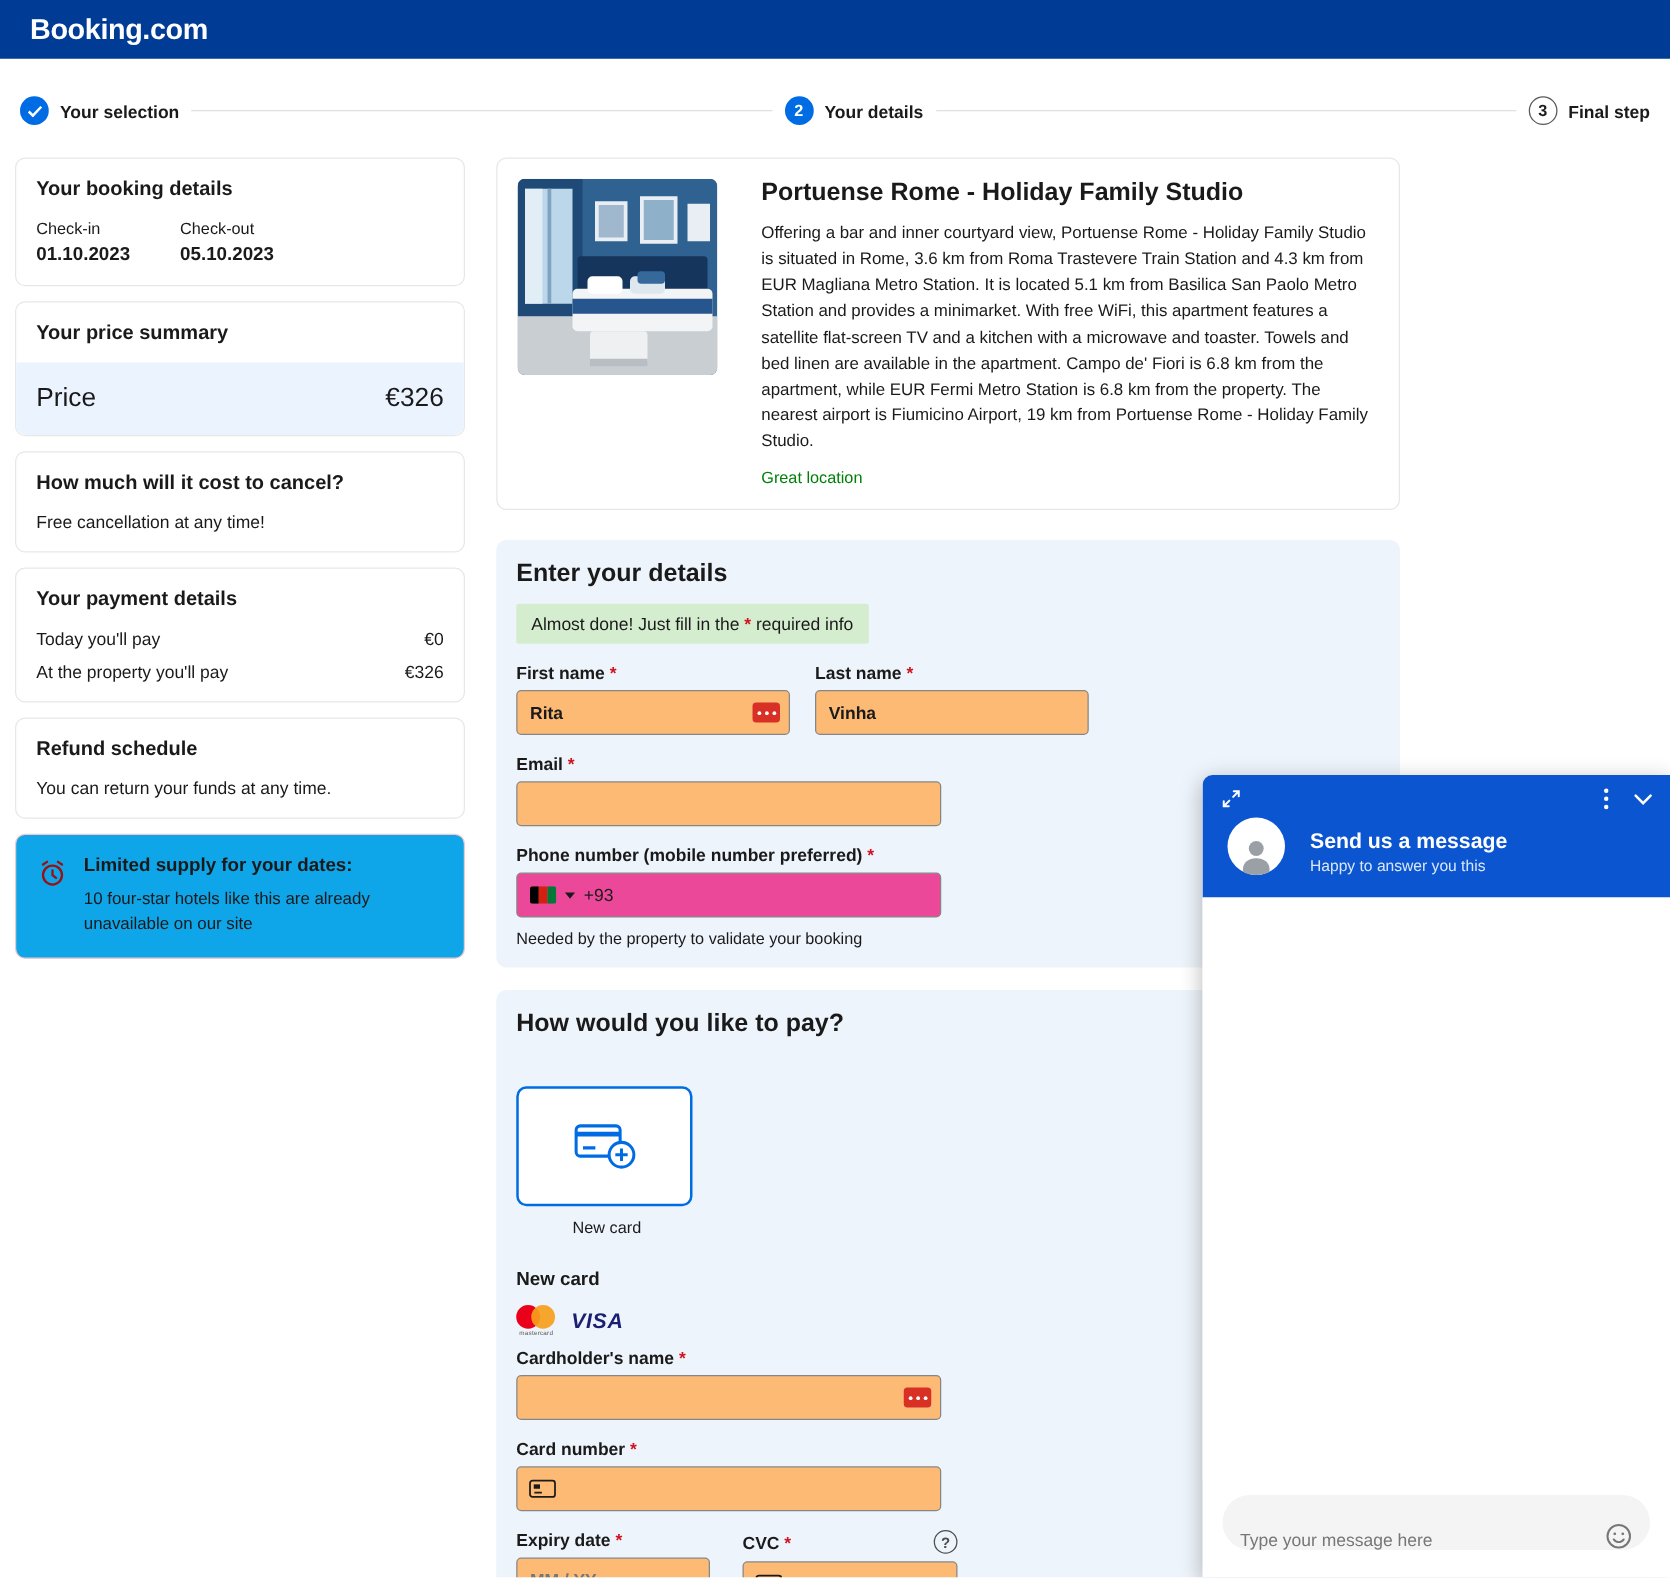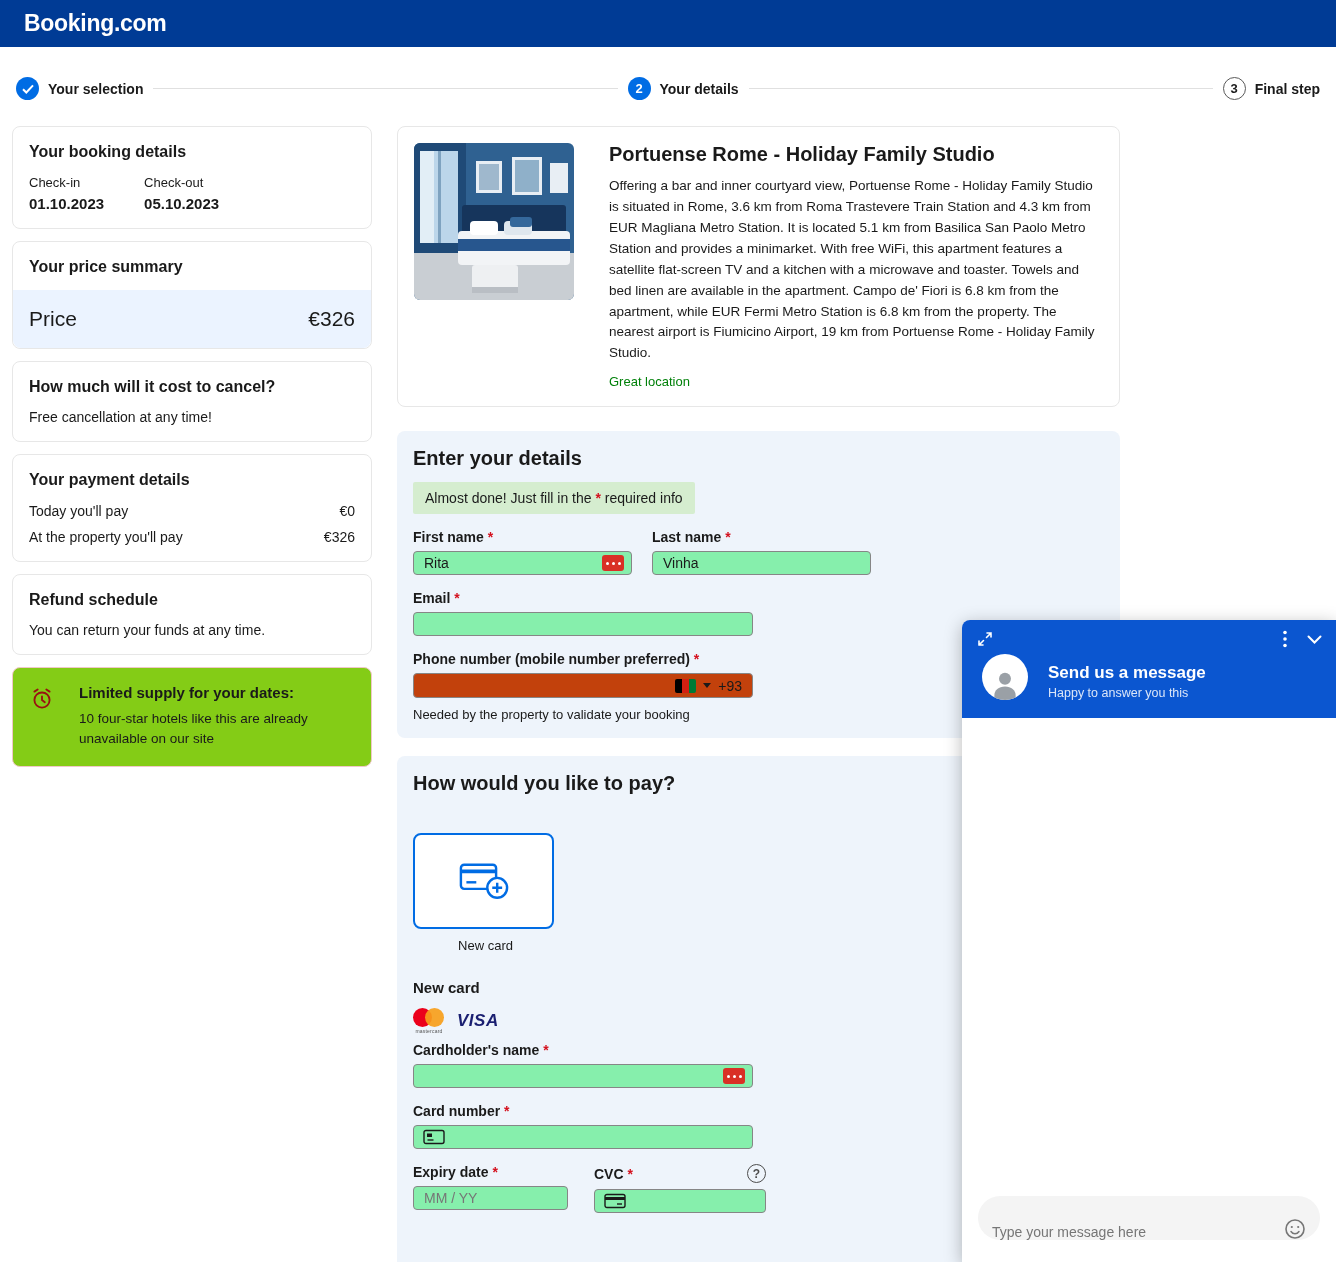--- a/index.html
+++ b/index.html
@@ -31,50 +31,50 @@
   .dates { display:flex; gap:40px; margin-top:14px; }
   .date-label { font-size:13px; }
   .date-value { font-size:15px; font-weight:bold; margin-top:5px; }
   .price-card { padding-bottom:0; }
   .price-band { margin:14px -16px 0; background:#ebf3ff; padding:17px 16px; display:flex; justify-content:space-between; align-items:center; border-radius:0 0 8px 8px; }
   .price-label, .price-value { font-size:21px; font-weight:normal; }
   .card-text { font-size:14px; margin-top:13px; }
   .pay-row { display:flex; justify-content:space-between; font-size:14px; }
   .pay-row + .pay-row { margin-top:10px; }
   .pay-rows { margin-top:14px; }
-  .limited-card { background:#84cc16; border-color:#f0c8c8; display:flex; gap:24px; }
+  .limited-card { background:#0ea5e9; border-color:#f0c8c8; display:flex; gap:12px; }
   .limited-title { font-size:15px; font-weight:bold; }
   .limited-text { font-size:13.5px; line-height:1.5; margin-top:8px; width:245px; }
   .alarm-icon { flex:none; margin-top:2px; }
 
   
   .property-card { display:flex; gap:35px; border:1px solid #e7e7e7; border-radius:8px; padding:16px; }
   .prop-img { width:160px; height:157px; border-radius:6px; overflow:hidden; flex:none; }
   .prop-title { font-size:20px; font-weight:bold; margin-bottom:10px; }
   .prop-desc { font-size:13.5px; line-height:1.55; }
   .prop-loc { display:inline-block; color:#008009; font-size:13px; margin-top:10px; cursor:pointer; }
 
   
   .panel { background:#eef4fb; border-radius:8px; padding:16px; margin-top:24px; }
   .section-title { font-size:20px; font-weight:bold; }
   .banner { display:inline-block; background:#d5edcf; padding:8px 12px; font-size:14px; margin-top:12px; border-radius:2px; }
   .req { color:#d4111e; font-weight:bold; }
   .field { margin-top:15px; }
   .field-label { display:block; font-size:14px; font-weight:bold; margin-bottom:6px; }
   .form-row { display:flex; gap:20px; }
-  .text-input { height:24px; width:100%; border:1px solid #868686; border-radius:4px; background:#86efac; padding:0 10px; font-size:14px; font-family:inherit; color:#1a1a1a; outline:none; }
+  .text-input { height:36px; width:100%; border:1px solid #868686; border-radius:4px; background:#fdba74; padding:0 10px; font-size:14px; font-family:inherit; color:#1a1a1a; outline:none;font-weight:bold; }
   .text-input::placeholder { color:#767676; }
   .w-small { width:219px; }
   .w-med { width:340px; }
   .input-wrap { position:relative; }
   .autofill-icon { position:absolute; right:8px; top:50%; transform:translateY(-50%); width:22px; height:16px; background:#d93025; border-radius:3px; display:flex; align-items:center; justify-content:center; cursor:pointer; }
   .autofill-icon i { width:3px; height:3px; background:#fff; border-radius:50%; margin:0 1.5px; }
   .icon-left-pad { padding-left:40px; }
   .input-icon-left { position:absolute; left:10px; top:50%; transform:translateY(-50%); display:flex; }
-  .phone-box { width:340px; height:25px; border:1px solid #868686; border-radius:4px; background:#c2410c; display:flex; align-items:center; gap:7px; padding:0 10px; font-size:14px; cursor:pointer;justify-content:flex-end; }
+  .phone-box { width:340px; height:36px; border:1px solid #868686; border-radius:4px; background:#ec4899; display:flex; align-items:center; gap:7px; padding:0 10px; font-size:14px; cursor:pointer; }
   .flag { width:21px; height:14px; display:flex; border-radius:2px; overflow:hidden; flex:none; }
   .flag i { flex:1; }
   .flag .f1{ background:#000; } .flag .f2{ background:#d32011; } .flag .f3{ background:#007a36; }
   .caret-down { width:0; height:0; border-left:4px solid transparent; border-right:4px solid transparent; border-top:5px solid #1a1a1a; }
   .note { font-size:13px; margin-top:9px; }
 
   
   .pay-panel { margin-top:18px; padding-bottom:60px; }
   .newcard-tile { width:141px; height:96px; border:2px solid #006ce4; border-radius:8px; background:#fff; display:flex; align-items:center; justify-content:center; margin-top:38px; cursor:pointer; }
   .newcard-label { width:145px; text-align:center; font-size:13px; margin-top:9px; }

